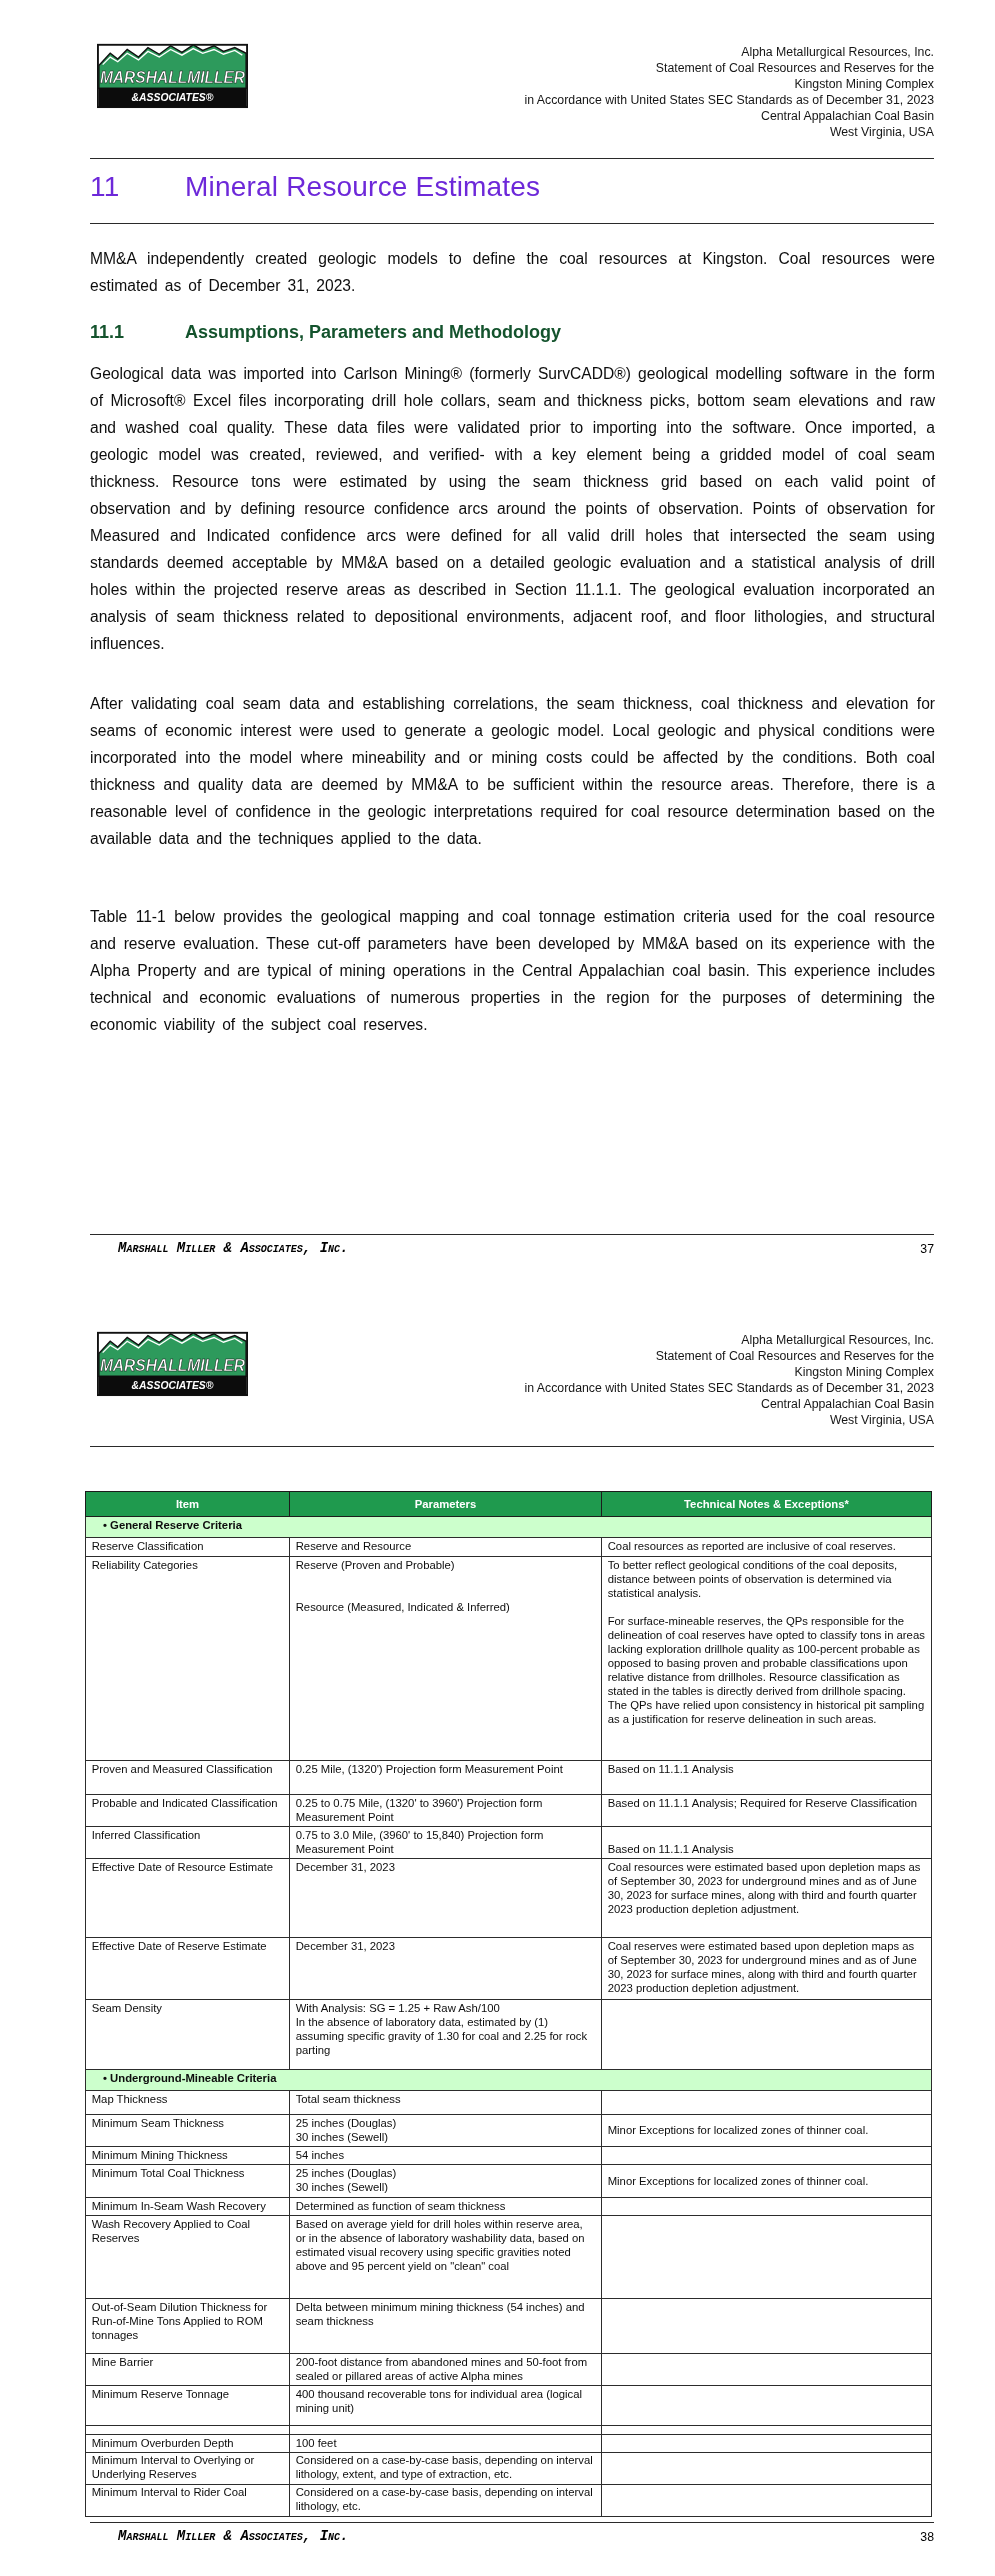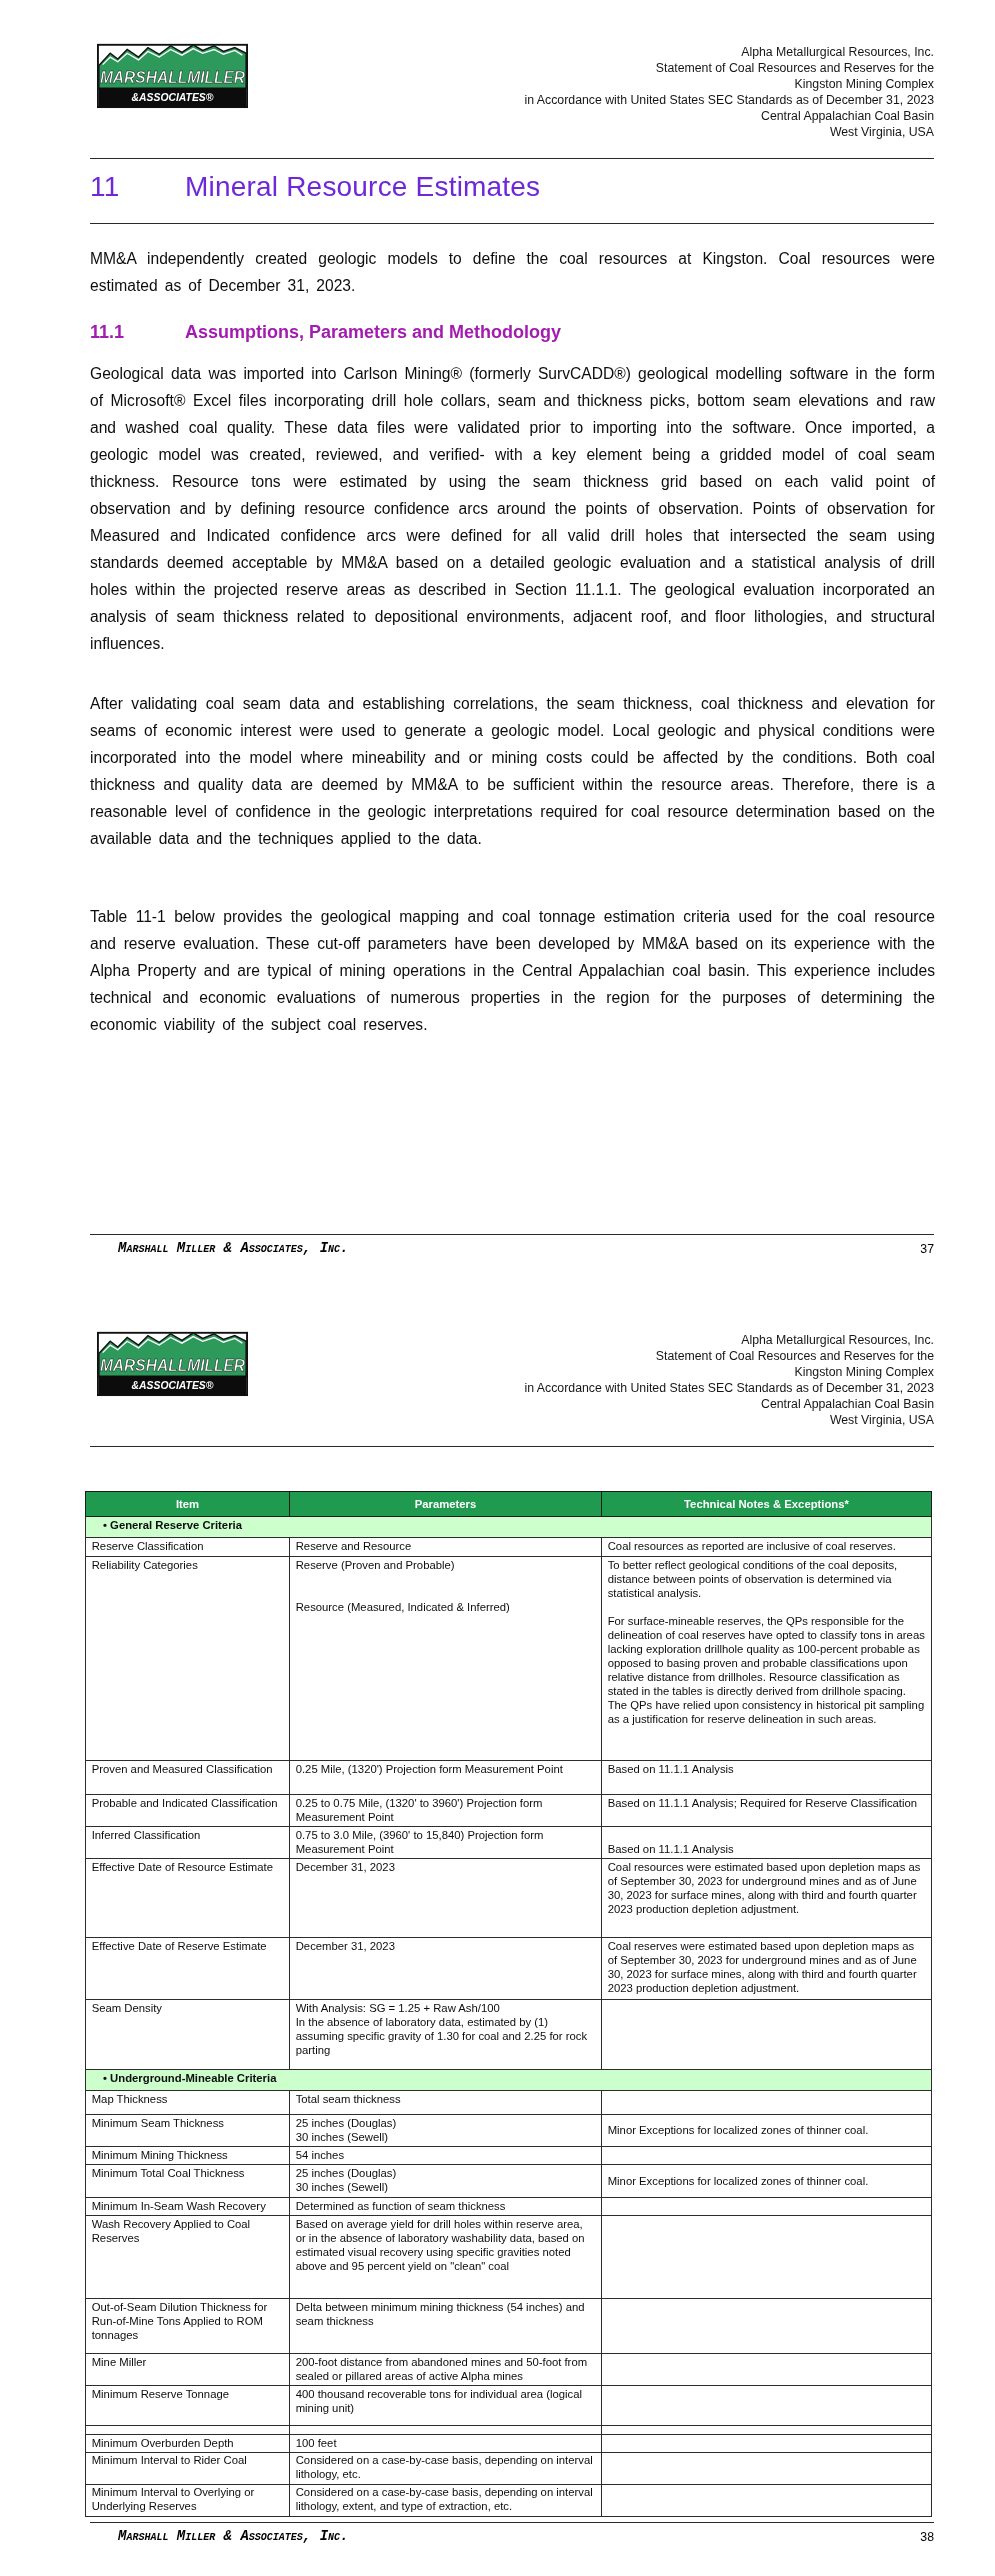--- a/index.html
+++ b/index.html
@@ -8,21 +8,21 @@
   .page{position:relative;width:995px;height:1288px;background:#fff;overflow:hidden;}
   
   .logo{position:absolute;left:97px;top:41px;width:151px;height:68px;}
   .hdr{position:absolute;right:61px;top:44px;text-align:right;font-size:12.3px;line-height:16px;color:#161616;}
   .rule{position:absolute;left:90px;right:61px;border-top:1.5px solid #2a2a2a;}
   .rule-a{top:158px;}
   .rule-b{top:223px;}
   
   h1{position:absolute;left:90px;top:171px;margin:0;font-size:28px;font-weight:400;letter-spacing:0.2px;color:#6d28d9;}
   h1 .hnum{display:inline-block;width:95px;}
-  h2{position:absolute;left:90px;top:322px;margin:0;font-size:18px;font-weight:700;color:#a21caf;}
+  h2{position:absolute;left:90px;top:322px;margin:0;font-size:18px;font-weight:700;color:#14532d;}
   h2 .hnum{display:inline-block;width:95px;}
   .para{position:absolute;left:90px;width:845px;margin:0;text-align:justify;font-size:15.6px;line-height:27px;word-spacing:2.8px;color:#0d0d0d;}
   .intro{top:245px;}
   .pA{top:360px;}
   .pB{top:690px;}
   .pC{top:903px;}
   
   .frule{position:absolute;left:90px;right:61px;top:1234px;border-top:1.5px solid #2a2a2a;}
   .fco{position:absolute;left:90px;top:1240px;font-family:Liberation Mono, monospace;font-style:italic;font-variant:small-caps;font-weight:700;font-size:14px;color:#000;margin-left:28px;}
   .fpg{position:absolute;right:61px;top:1242px;font-size:12.3px;color:#000;}
@@ -223,47 +223,47 @@
             <td class="c0">Wash Recovery Applied to Coal Reserves</td>
             <td class="c1">Based on average yield for drill holes within reserve area, or in the absence of laboratory washability data, based on estimated visual recovery using specific gravities noted above and 95 percent yield on "clean" coal</td>
             <td class="c2"></td>
           </tr>
           <tr data-row="s1r6">
             <td class="c0">Out-of-Seam Dilution Thickness for Run-of-Mine Tons Applied to ROM tonnages</td>
             <td class="c1">Delta between minimum mining thickness (54 inches) and seam thickness</td>
             <td class="c2"></td>
           </tr>
           <tr data-row="s1r7">
-            <td class="c0">Mine Miller</td>
+            <td class="c0">Mine Barrier</td>
             <td class="c1">200-foot distance from abandoned mines and 50-foot from sealed or pillared areas of active Alpha mines</td>
             <td class="c2"></td>
           </tr>
           <tr data-row="s1r8">
             <td class="c0">Minimum Reserve Tonnage</td>
             <td class="c1">400 thousand recoverable tons for individual area (logical mining unit)</td>
             <td class="c2"></td>
           </tr>
           <tr data-row="s1r9" class="spacer">
             <td class="c0"></td>
             <td class="c1"></td>
             <td class="c2"></td>
           </tr>
           <tr data-row="s1r10">
             <td class="c0">Minimum Overburden Depth</td>
             <td class="c1">100 feet</td>
             <td class="c2"></td>
           </tr>
+          <tr data-row="s1r12">
+            <td class="c0">Minimum Interval to Overlying or Underlying Reserves</td>
+            <td class="c1">Considered on a case-by-case basis, depending on interval lithology, extent, and type of extraction, etc.</td>
+            <td class="c2"></td>
+          </tr>
           <tr data-row="s1r11">
             <td class="c0">Minimum Interval to Rider Coal</td>
             <td class="c1">Considered on a case-by-case basis, depending on interval lithology, etc.</td>
-            <td class="c2"></td>
-          </tr>
-          <tr data-row="s1r12">
-            <td class="c0">Minimum Interval to Overlying or Underlying Reserves</td>
-            <td class="c1">Considered on a case-by-case basis, depending on interval lithology, extent, and type of extraction, etc.</td>
             <td class="c2"></td>
           </tr>
         </tbody>
     </table>
 
     <div class="frule"></div>
     <span class="fco">Marshall Miller &amp; Associates, Inc.</span>
     <span class="fpg">38</span>
   </section>
 

